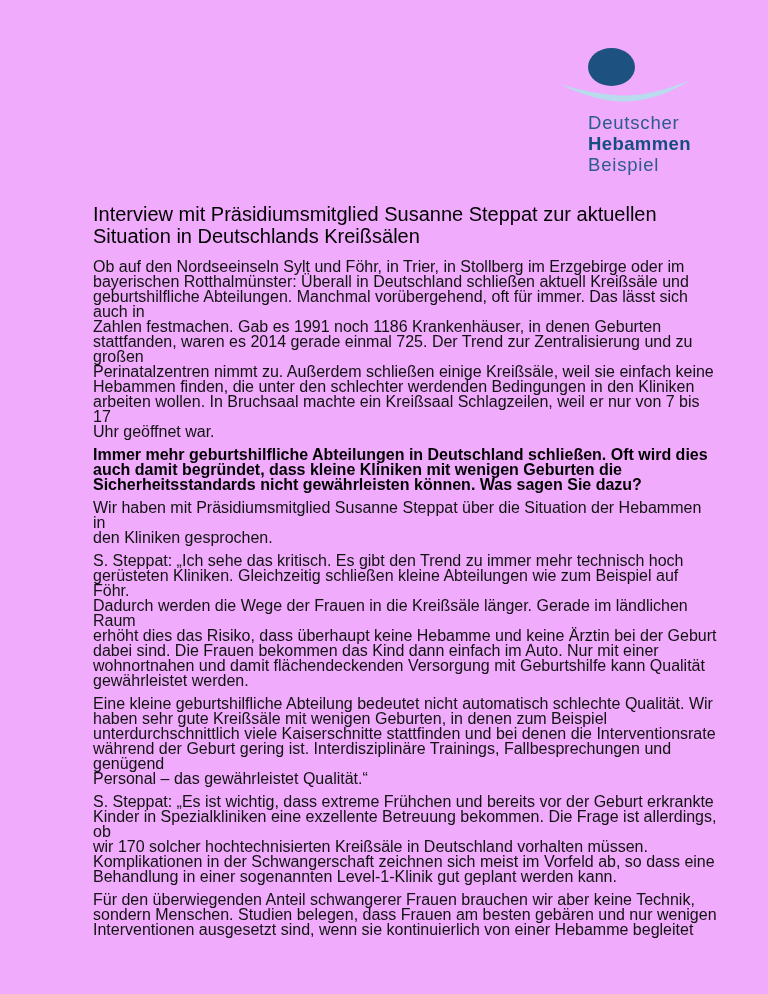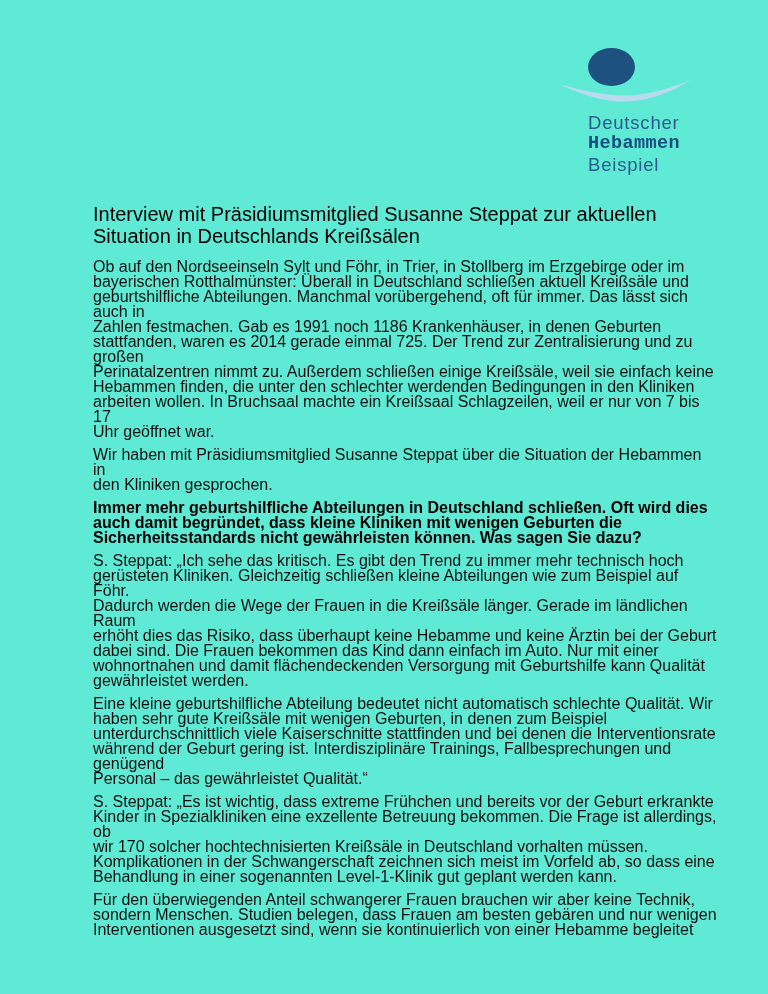--- a/index.html
+++ b/index.html
@@ -1,38 +1,38 @@
 <!DOCTYPE html>
 <html><head>
 <meta charset="utf-8">
 <style>
   html,body { margin:0; padding:0; background:#ffffff; }
   .page {
     position: relative;
     width: 768px;
     height: 994px;
-    background: #5eead4;
+    background: #f0abfc;
     overflow: hidden;
     font-family: "Liberation Sans", sans-serif;
     color: #1a1a1a;
   }
   
   .logo { position: absolute; left: 556px; top: 44px; width: 160px; height: 135px; }
   .logo-ellipse {
     position: absolute; left: 32px; top: 4px;
     width: 47px; height: 38px;
     background: #1d5180; border-radius: 50%;
   }
   .logo-swoosh { position: absolute; left: 4px; top: 36px; width: 131px; height: 22px; }
   .logo-text {
     position: absolute; left: 32px; top: 68px;
     font-size: 18.5px; line-height: 21px; letter-spacing: 0.8px;
     color: #2a5c8e; white-space: nowrap;
   }
-  .logo-text .bold { font-weight: bold; color: #174e80; letter-spacing: 0.4px; font-family: Liberation Mono, monospace; }
+  .logo-text .bold { font-weight: bold; color: #174e80; letter-spacing: 0.4px; }
   
   .content { position: absolute; left: 93px; top: 204px; width: 624px; }
   .title {
     font-size: 16px; line-height: 21.5px; font-weight: bold;
     margin: 0; color: #000;
   }
   .subtitle {
     font-size: 20px; line-height: 21.5px; font-weight: normal;
     margin: 0 0 12px 0; white-space: pre-line; color: #000;
   }
@@ -67,26 +67,26 @@
     <p class="para">Ob auf den Nordseeinseln Sylt und Föhr, in Trier, in Stollberg im Erzgebirge oder im
 bayerischen Rotthalmünster: Überall in Deutschland schließen aktuell Kreißsäle und
 geburtshilfliche Abteilungen. Manchmal vorübergehend, oft für immer. Das lässt sich auch in
 Zahlen festmachen. Gab es 1991 noch 1186 Krankenhäuser, in denen Geburten
 stattfanden, waren es 2014 gerade einmal 725. Der Trend zur Zentralisierung und zu großen
 Perinatalzentren nimmt zu. Außerdem schließen einige Kreißsäle, weil sie einfach keine
 Hebammen finden, die unter den schlechter werdenden Bedingungen in den Kliniken
 arbeiten wollen. In Bruchsaal machte ein Kreißsaal Schlagzeilen, weil er nur von 7 bis 17
 Uhr geöffnet war.</p>
 
-    <p class="para">Wir haben mit Präsidiumsmitglied Susanne Steppat über die Situation der Hebammen in
-den Kliniken gesprochen.</p>
-
     <p class="para q">Immer mehr geburtshilfliche Abteilungen in Deutschland schließen. Oft wird dies
 auch damit begründet, dass kleine Kliniken mit wenigen Geburten die
 Sicherheitsstandards nicht gewährleisten können. Was sagen Sie dazu?</p>
+
+    <p class="para">Wir haben mit Präsidiumsmitglied Susanne Steppat über die Situation der Hebammen in
+den Kliniken gesprochen.</p>
 
     <p class="para">S. Steppat: „Ich sehe das kritisch. Es gibt den Trend zu immer mehr technisch hoch
 gerüsteten Kliniken. Gleichzeitig schließen kleine Abteilungen wie zum Beispiel auf Föhr.
 Dadurch werden die Wege der Frauen in die Kreißsäle länger. Gerade im ländlichen Raum
 erhöht dies das Risiko, dass überhaupt keine Hebamme und keine Ärztin bei der Geburt
 dabei sind. Die Frauen bekommen das Kind dann einfach im Auto. Nur mit einer
 wohnortnahen und damit flächendeckenden Versorgung mit Geburtshilfe kann Qualität
 gewährleistet werden.</p>
 
     <p class="para">Eine kleine geburtshilfliche Abteilung bedeutet nicht automatisch schlechte Qualität. Wir

